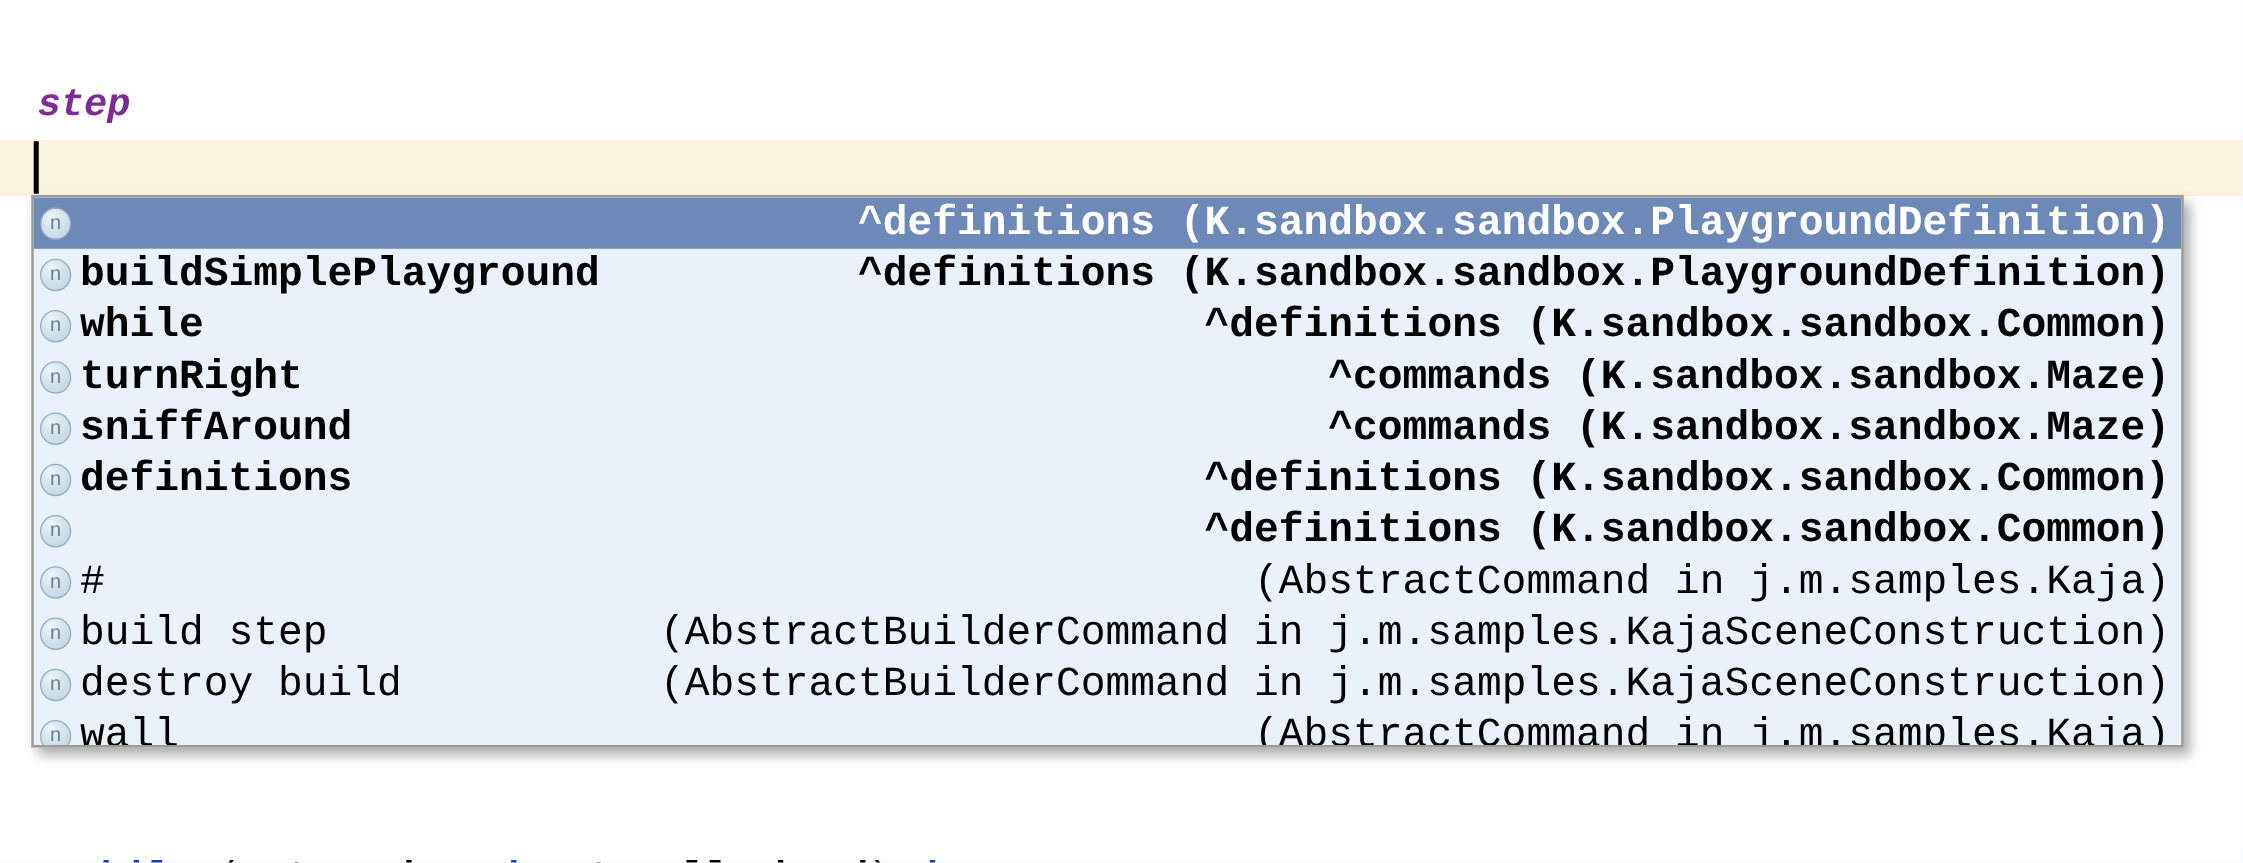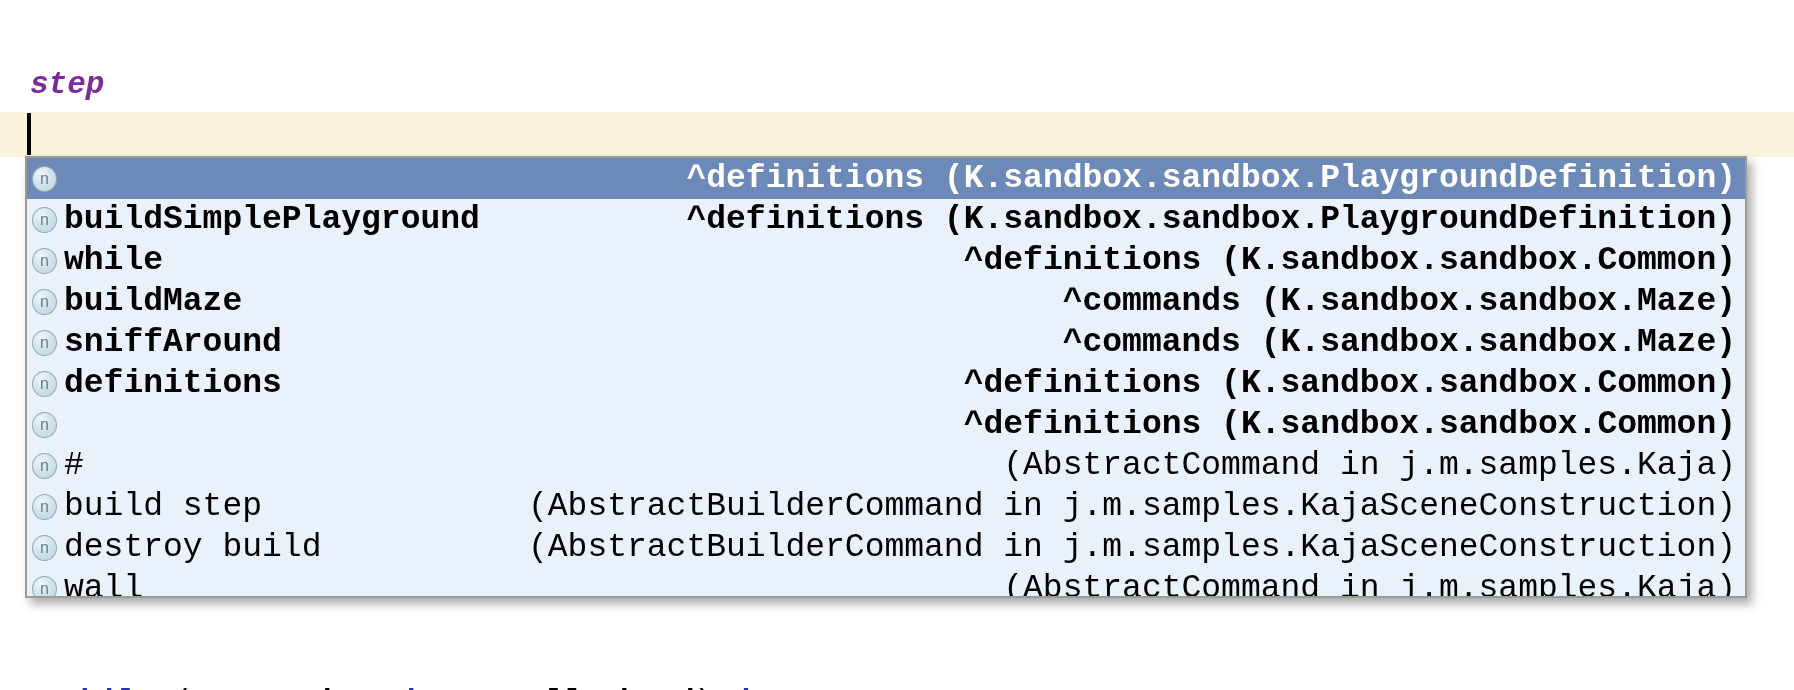--- a/index.html
+++ b/index.html
@@ -70,21 +70,21 @@
   </div>
 
   <div class="current-line"></div>
   <div class="caret"></div>
 
   <div class="popup">
     <div>
         <div class="row selected bold"><span class="micon">n</span><span class="ann">^definitions (K.sandbox.sandbox.PlaygroundDefinition)</span></div>
         <div class="row bold"><span class="micon">n</span><span class="label">buildSimplePlayground</span><span class="ann">^definitions (K.sandbox.sandbox.PlaygroundDefinition)</span></div>
         <div class="row bold"><span class="micon">n</span><span class="label">while</span><span class="ann">^definitions (K.sandbox.sandbox.Common)</span></div>
-        <div class="row bold"><span class="micon">n</span><span class="label">buildMaze</span><span class="ann">^commands (K.sandbox.sandbox.Maze)</span></div>
+        <div class="row bold"><span class="micon">n</span><span class="label">turnRight</span><span class="ann">^commands (K.sandbox.sandbox.Maze)</span></div>
         <div class="row bold"><span class="micon">n</span><span class="label">sniffAround</span><span class="ann">^commands (K.sandbox.sandbox.Maze)</span></div>
         <div class="row bold"><span class="micon">n</span><span class="label">definitions</span><span class="ann">^definitions (K.sandbox.sandbox.Common)</span></div>
         <div class="row bold"><span class="micon">n</span><span class="ann">^definitions (K.sandbox.sandbox.Common)</span></div>
         <div class="row"><span class="micon">n</span><span class="label">#</span><span class="ann">(AbstractCommand in j.m.samples.Kaja)</span></div>
         <div class="row"><span class="micon">n</span><span class="label">build step</span><span class="ann">(AbstractBuilderCommand in j.m.samples.KajaSceneConstruction)</span></div>
         <div class="row"><span class="micon">n</span><span class="label">destroy build</span><span class="ann">(AbstractBuilderCommand in j.m.samples.KajaSceneConstruction)</span></div>
         <div class="row"><span class="micon">n</span><span class="label">wall</span><span class="ann">(AbstractCommand in j.m.samples.Kaja)</span></div>
       </div>
   </div>
 

